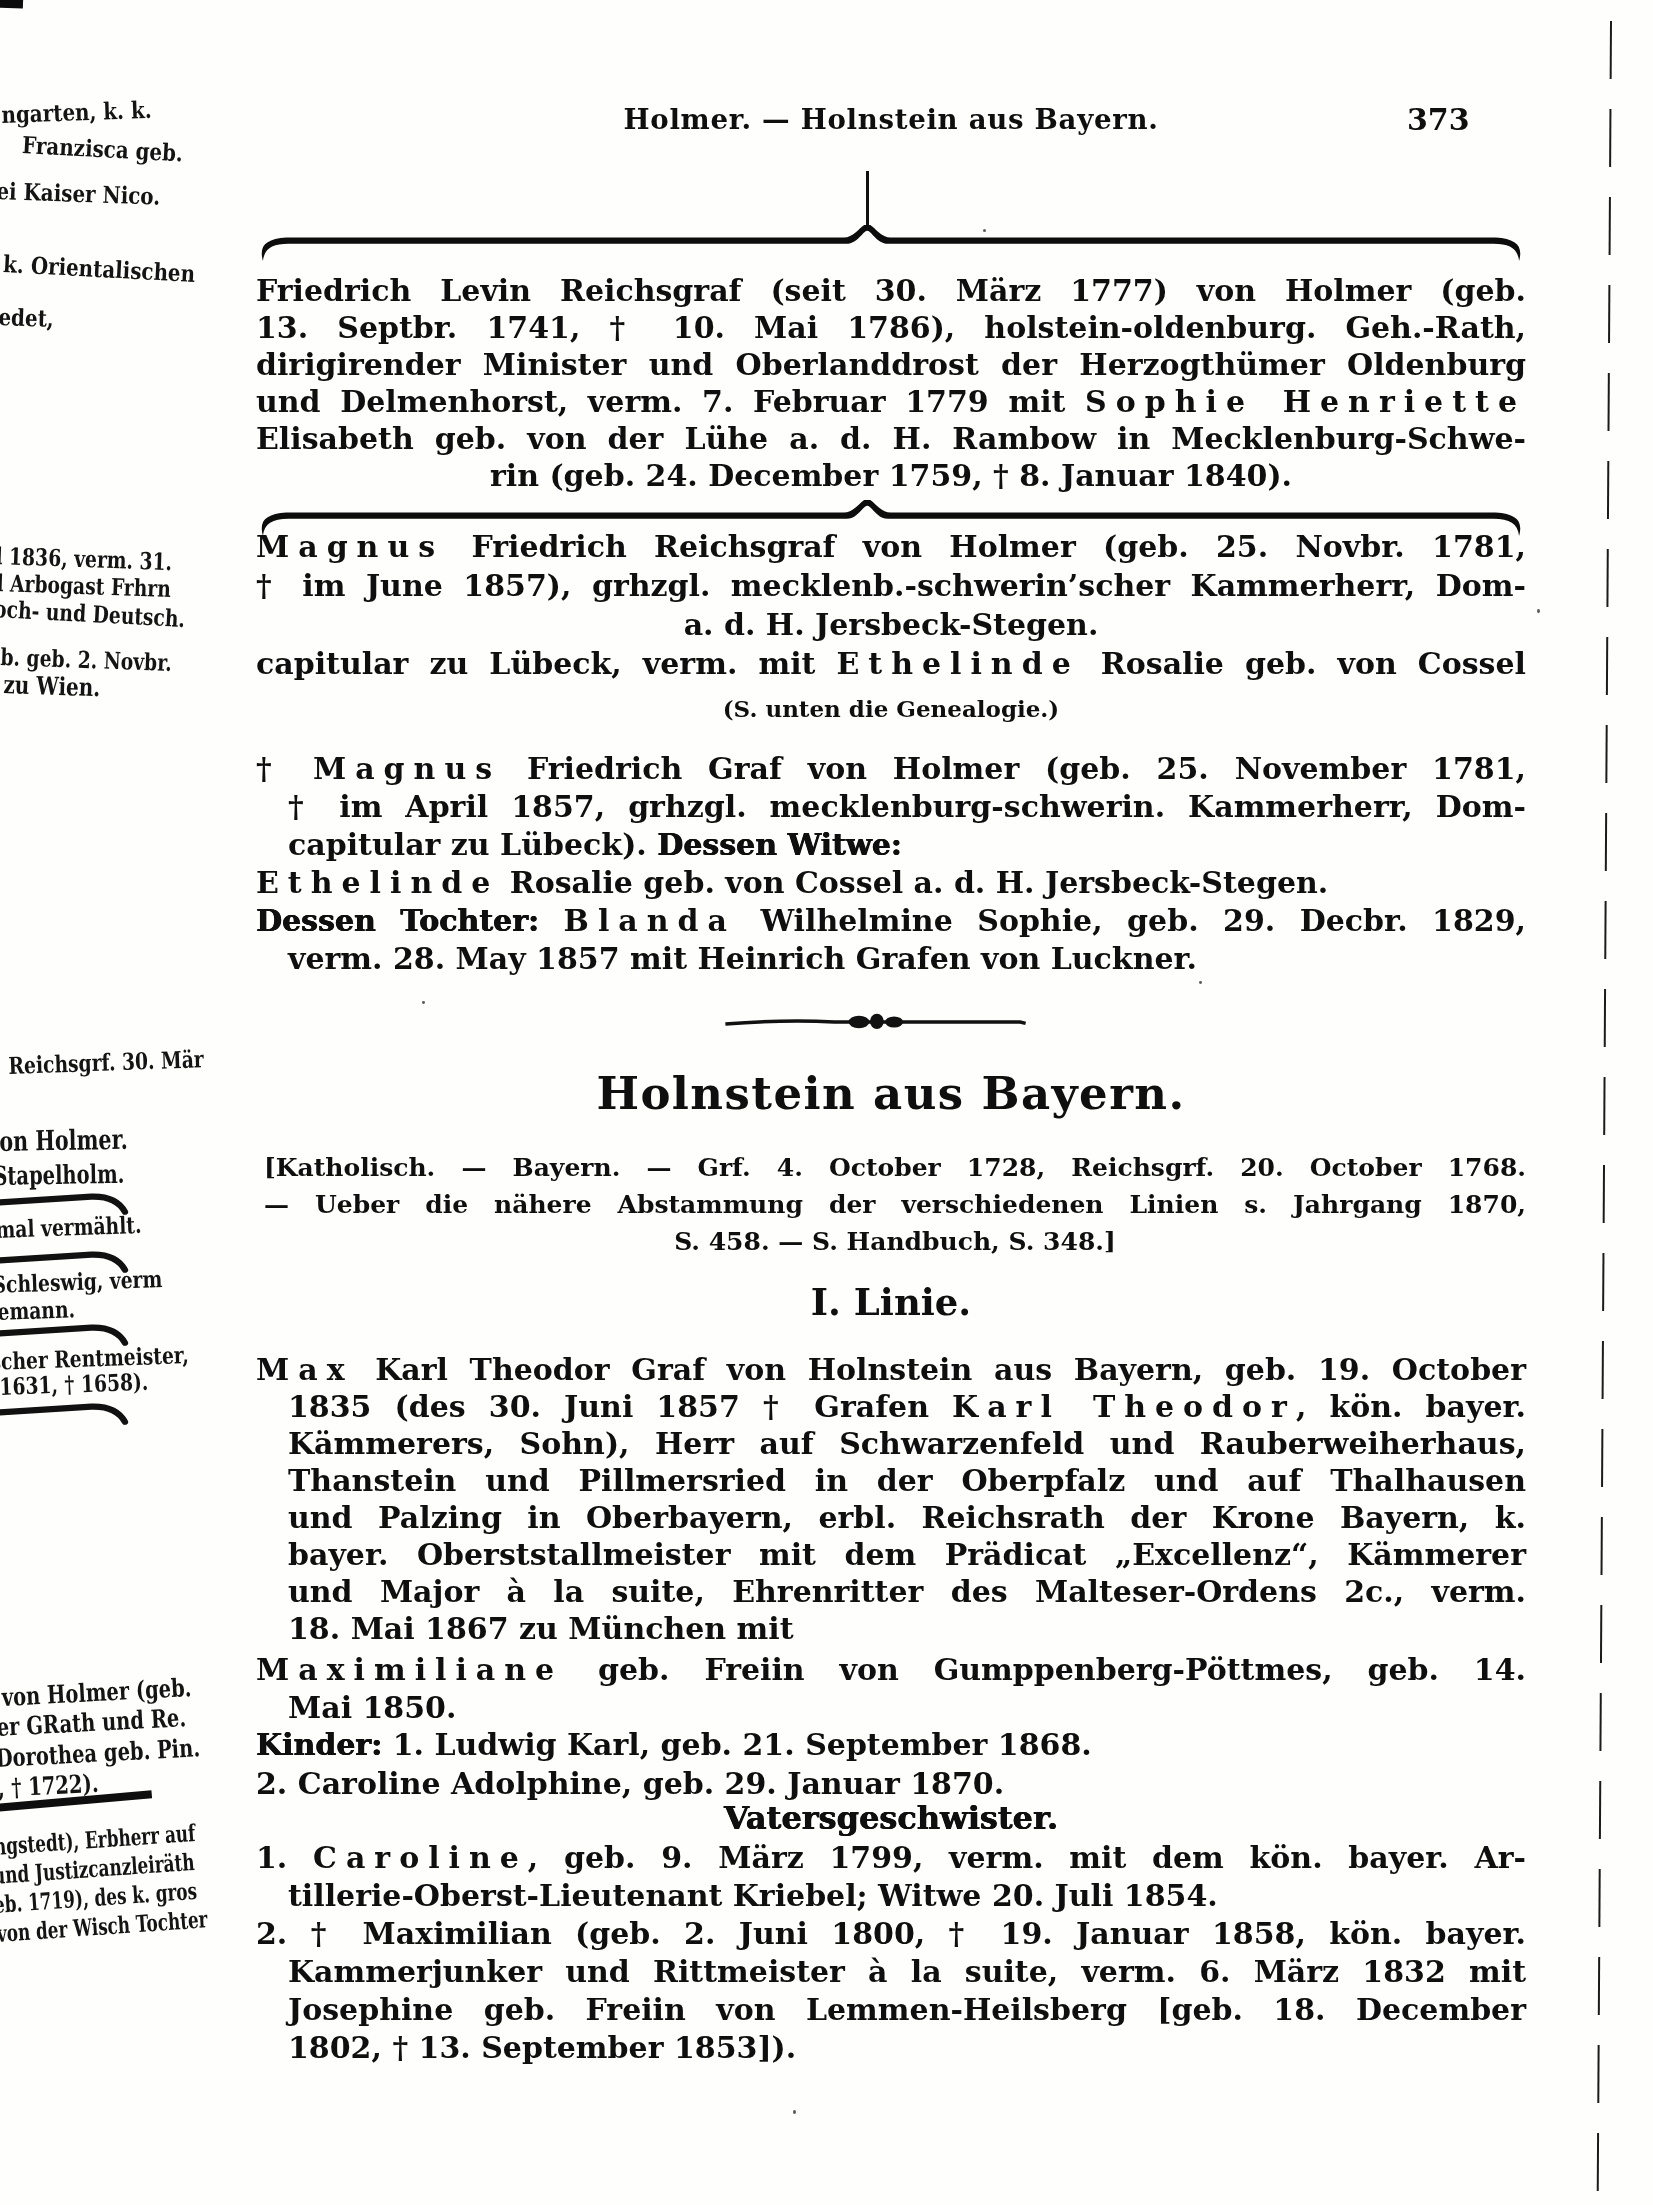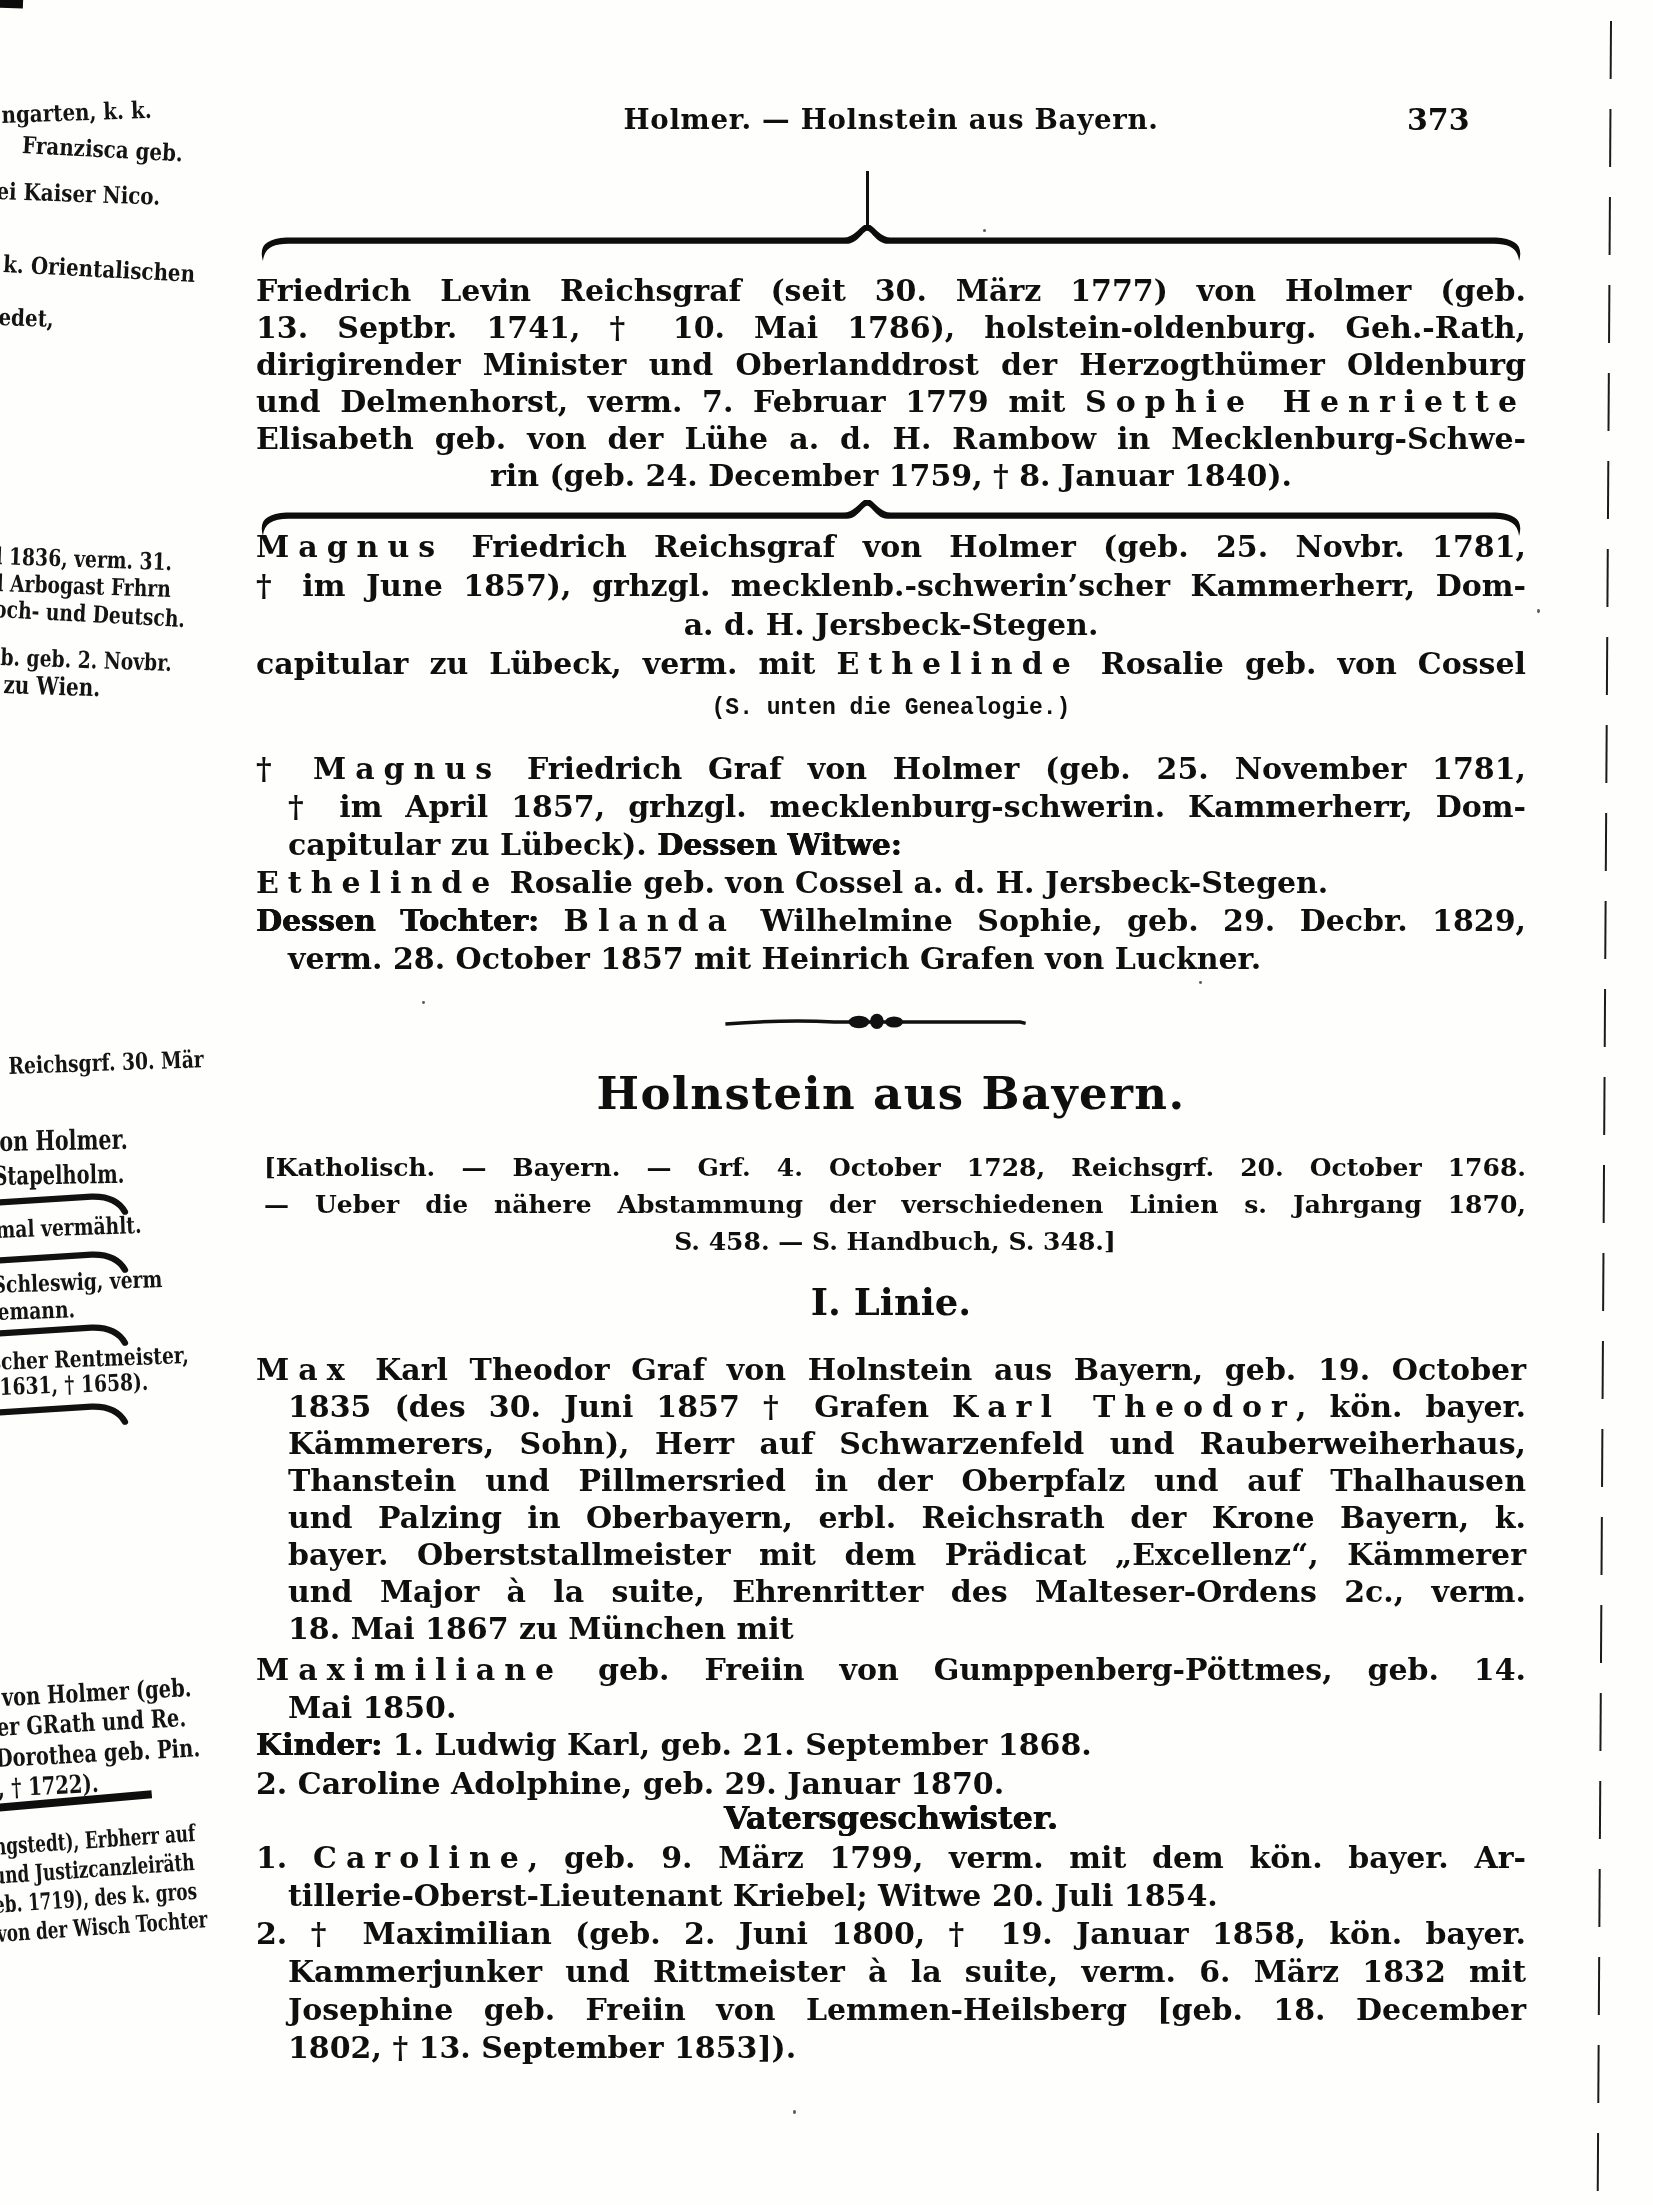--- a/index.html
+++ b/index.html
@@ -68,29 +68,29 @@
     </svg>
   </div>
 
   <div class="col" style="top:527px;line-height:39px;">
     <span class="line j"><span class="sperr">Magnus</span><span> Friedrich Reichsgraf von Holmer (geb. 25. Novbr. 1781,</span></span>
     <span class="line j"><span>† im June 1857), grhzgl. mecklenb.-schwerin’scher Kammerherr, Dom-</span></span>
     <span class="line c"><span>a. d. H. Jersbeck-Stegen.</span></span>
     <span class="line j"><span>capitular zu Lübeck, verm. mit </span><span class="sperr">Ethelinde</span><span> Rosalie geb. von Cossel</span></span>
   </div>
 
-  <div class="col note-small c" style="top:695px;font-family:Liberation Mono, monospace;">(S. unten die Genealogie.)</div>
+  <div class="col note-small c" style="top:695px;">(S. unten die Genealogie.)</div>
 
   <div class="col" style="top:750px;line-height:38px;">
     <span class="line j"><span>† </span><span class="sperr">Magnus</span><span> Friedrich Graf von Holmer (geb. 25. November 1781,</span></span>
     <span class="line j ind"><span>† im April 1857, grhzgl. mecklenburg-schwerin. Kammerherr, Dom-</span></span>
     <span class="line ind"><span>capitular zu Lübeck). </span><span class="b">Dessen Witwe:</span></span>
     <span class="line"><span class="sperr">Ethelinde</span><span> Rosalie geb. von Cossel a. d. H. Jersbeck-Stegen.</span></span>
     <span class="line j"><span class="b">Dessen Tochter: </span><span class="sperr">Blanda</span><span> Wilhelmine Sophie, geb. 29. Decbr. 1829,</span></span>
-    <span class="line ind"><span>verm. 28. October 1857 mit Heinrich Grafen von Luckner.</span></span>
+    <span class="line ind"><span>verm. 28. May 1857 mit Heinrich Grafen von Luckner.</span></span>
   </div>
 
   <div class="abs" style="left:724px;top:1013px;">
     <svg width="303" height="18" viewBox="0 0 440 26">
       <path d="M2,16 Q90,9 160,13 L430,13 L438,15" stroke="#111" stroke-width="5" fill="none"></path>
       <ellipse cx="196" cy="13" rx="15" ry="9" fill="#111"></ellipse>
       <ellipse cx="222" cy="12" rx="10" ry="11" fill="#111"></ellipse>
       <ellipse cx="247" cy="13" rx="13" ry="8" fill="#111"></ellipse>
     </svg>
   </div>

